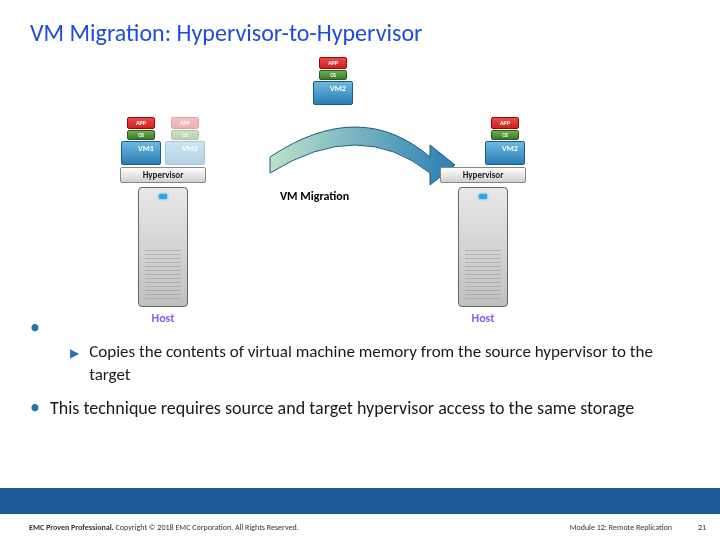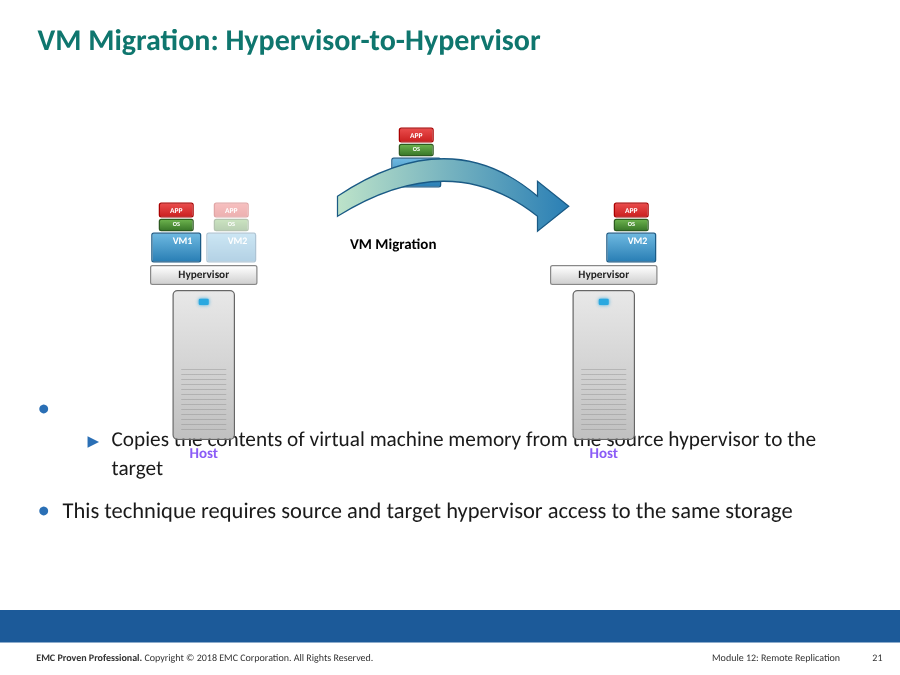--- a/index.html
+++ b/index.html
@@ -5,23 +5,23 @@
   * { box-sizing: border-box; margin: 0; padding: 0; }
   body {
     width: 720px;
     height: 540px;
     font-family: Calibri, Arial, sans-serif;
     background: #fff;
     position: relative;
     overflow: hidden;
   }
   .slide-title {
-    color: #0f766e;
+    color: #1d4ed8;
     font-size: 24px;
-    font-weight: 700;
+    font-weight: 400;
     padding: 18px 0 0 30px;
   }
   .diagram {
     position: relative;
     width: 100%;
     height: 260px;
     margin-top: 10px;
   }
   .floating-vm {
     position: absolute;
@@ -42,21 +42,20 @@
     display: flex;
     gap: 2px;
     justify-content: center;
   }
   .vm-block {
     width: 42px;
     display: flex;
     flex-direction: column;
     align-items: center;
     position: relative;
-    margin-top: 45px;
   }
   .vm-app {
     width: 28px;
     height: 12px;
     background: linear-gradient(#e94b4b, #c22);
     border: 1px solid #a00;
     border-radius: 2px;
     color: #fff;
     font-size: 6px;
     font-weight: bold;

